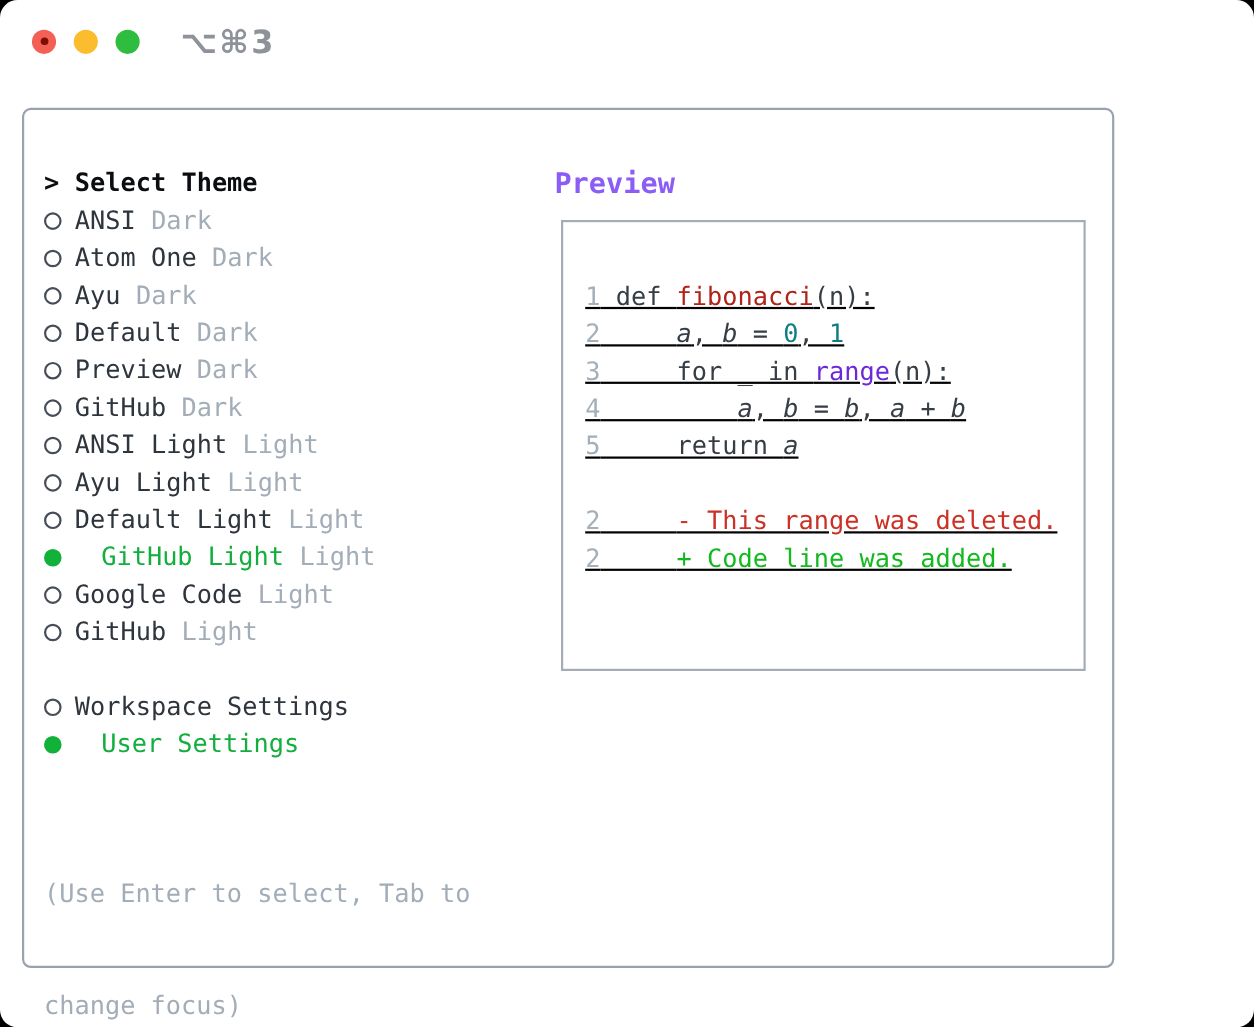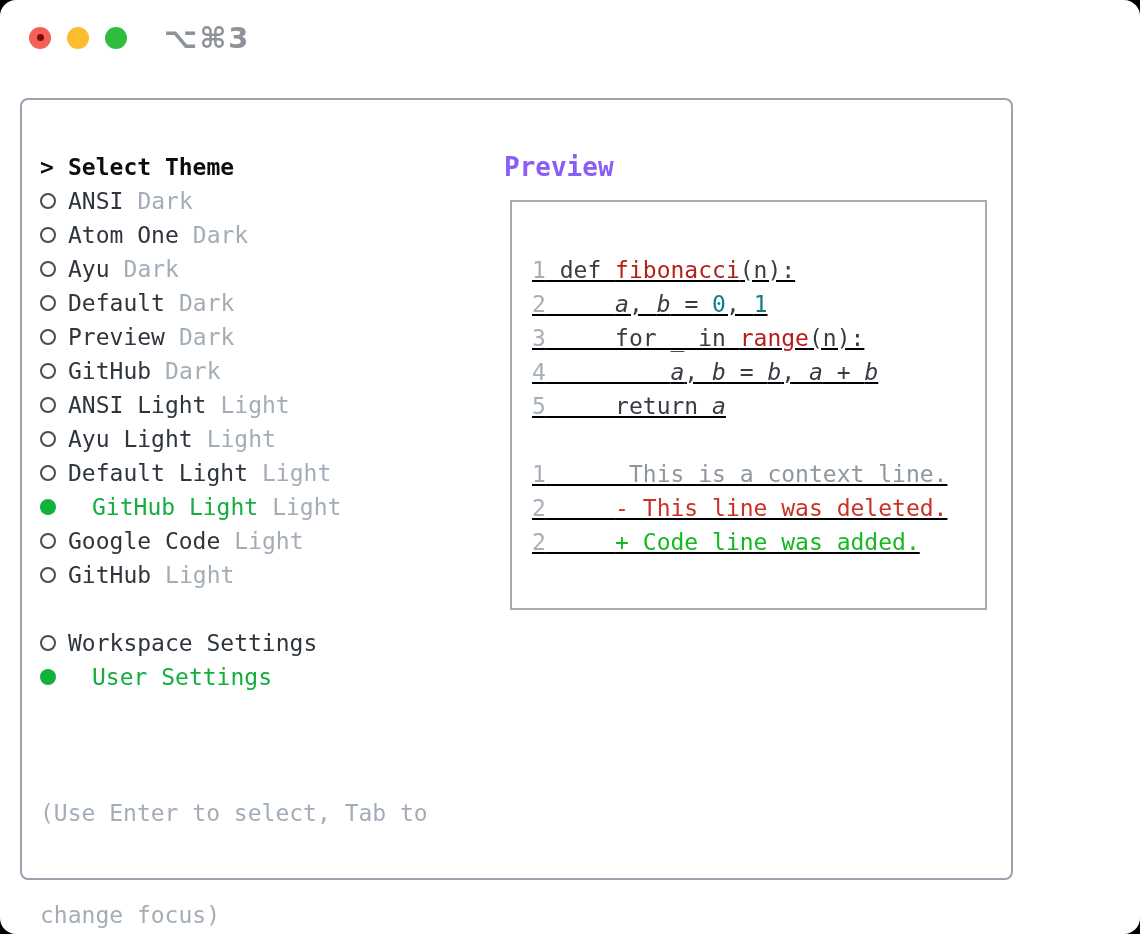--- a/index.html
+++ b/index.html
@@ -43,21 +43,21 @@
   .preview-box {
     margin-left:6px; margin-top:16px; width:477px; height:410px; box-sizing:border-box;
     border:2px solid #a5acb5; background:#fff; padding:51px 0 0 20px; overflow:hidden;text-decoration:underline;
   }
   .codeline { white-space:pre; height:34px; line-height:34px; font-size:23px; }
   .blankline { height:34px; }
   .c-ln   { color:#a5afb9; }
   .c-pl   { color:#363d44; }
   .c-red  { color:#b22219; }
   .c-num  { color:#0e7e80; }
-  .c-blue { color:#b91c1c; }
+  .c-blue { color:#6d28d9; }
   .c-var  { color:#363d44; font-style:italic; }
   .c-ctx  { color:#8e969e; }
   .c-del  { color:#cc3126; }
   .c-add  { color:#12ba1f; }
 </style>
 </head>
 <body>
 
 <div class="screen">
 
@@ -198,23 +198,22 @@
         <div class="codeline"><span class="c-ln">2</span><span class="c-pl">     </span><span class="c-var">a</span><span class="c-pl">, </span><span class="c-var">b</span><span class="c-pl"> = </span><span class="c-num">0</span><span class="c-pl">, </span><span class="c-num">1</span></div>
 
         <div class="codeline"><span class="c-ln">3</span><span class="c-pl">     for _ in </span><span class="c-blue">range</span><span class="c-pl">(n):</span></div>
 
         <div class="codeline"><span class="c-ln">4</span><span class="c-pl">         </span><span class="c-var">a</span><span class="c-pl">, </span><span class="c-var">b</span><span class="c-pl"> = </span><span class="c-var">b</span><span class="c-pl">, </span><span class="c-var">a</span><span class="c-pl"> + </span><span class="c-var">b</span></div>
 
         <div class="codeline"><span class="c-ln">5</span><span class="c-pl">     return </span><span class="c-var">a</span></div>
 
         <div class="blankline"></div>
 
-        <div class="codeline"><span class="c-ln">1</span><span class="c-ctx">      </span><span class="c-ctx">This is a context line.</span></div>
-
-        <div class="codeline"><span class="c-ln">2</span><span class="c-pl">     </span><span class="c-del">- This line was deleted.</span></div>
+
+        <div class="codeline"><span class="c-ln">2</span><span class="c-pl">     </span><span class="c-del">- This range was deleted.</span></div>
 
         <div class="codeline"><span class="c-ln">2</span><span class="c-pl">     </span><span class="c-add">+ Code line was added.</span></div>
 
       </div>
     </div>
 
   </div>
 </div>
 
 </body></html>

